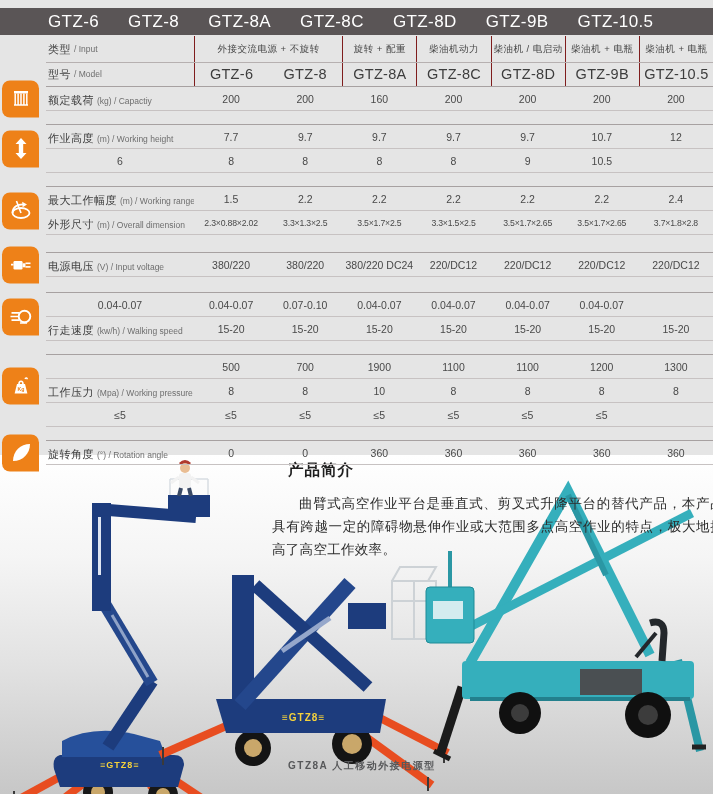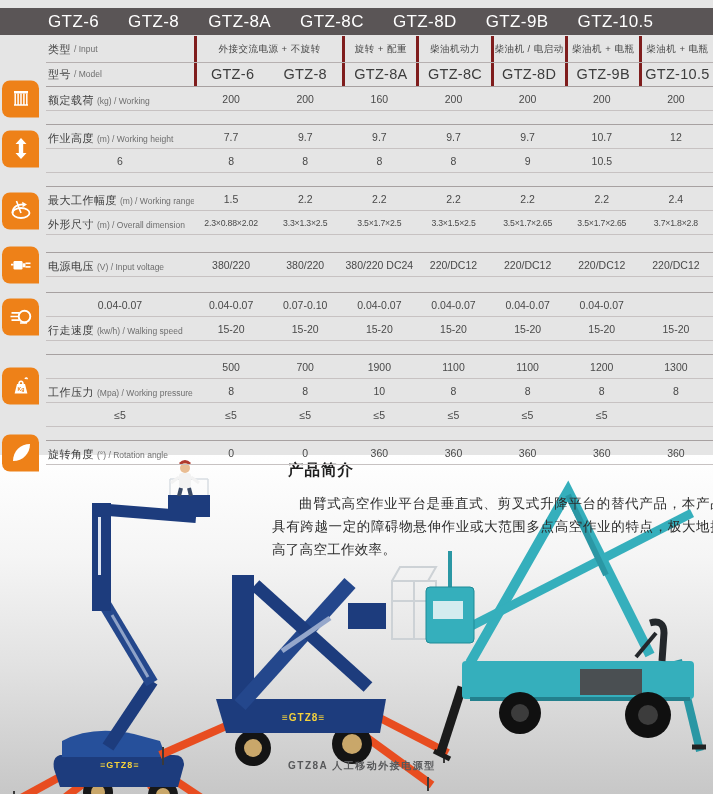--- a/index.html
+++ b/index.html
@@ -17,21 +17,21 @@
   .spec{position:absolute;left:0;top:36px;width:713px;z-index:2;}
   .hdr-grid{
     margin-left:46px;display:grid;grid-template-columns:148px repeat(7,1fr);
     grid-template-rows:26px 24px;position:relative;
   }
   .hdr-rule{position:absolute;left:0;right:0;top:26px;height:1px;background:#b6b0b0;}
   .hcell{display:flex;align-items:center;justify-content:center;min-width:0;}
   .label-cell{justify-content:flex-start;padding-left:2px;}
   .type-cell{font-size:9.5px;color:#474747;letter-spacing:.5px;white-space:nowrap;}
   .model-cell{font-size:14.5px;color:#3d3d3d;letter-spacing:.3px;}
-  .divl{border-left:3px solid #7f1d1d;}
+  .divl{border-left:1px solid #7f1d1d;}
   .cn{font-size:11px;color:#3f3f3f;letter-spacing:.5px;}
   .en{font-size:8.5px;color:#6e6e6e;margin-left:3px;}
   .groups{}
   .group{margin-left:46px;position:relative;}
   .group + .group{margin-top:13px;}
   .group:nth-child(4){margin-top:17px;}
   .group:nth-child(5){margin-top:15px;}
   .srow{
     display:grid;grid-template-columns:148px repeat(7,1fr);align-items:center;
     height:23px;border-bottom:1px solid #c7c2c2;
@@ -102,21 +102,21 @@
       </div>
     <div class="groups">
         <div class="group">
           <div class="gicon">
             <svg width="24" height="24" viewBox="0 0 24 24">
               <path d="M5 4.5h14v2.5H5z" fill="#fff"></path>
               <path d="M6.2 7v11 M9.1 7v11 M12 7v11 M14.9 7v11 M17.8 7v11 M5 18.5h14" stroke="#fff" stroke-width="1.5" fill="none"></path>
             </svg>
           </div>
           <div class="srow first">
-            <div class="slabel"><span class="cn">额定载荷</span><span class="en">(kg) / Working</span></div>
+            <div class="slabel"><span class="cn">额定载荷</span><span class="en">(kg) / Capactiy</span></div>
             <div class="sval">200</div>
             <div class="sval">200</div>
             <div class="sval">160</div>
             <div class="sval">200</div>
             <div class="sval">200</div>
             <div class="sval">200</div>
             <div class="sval">200</div>
           </div>
         </div>
         <div class="group">

